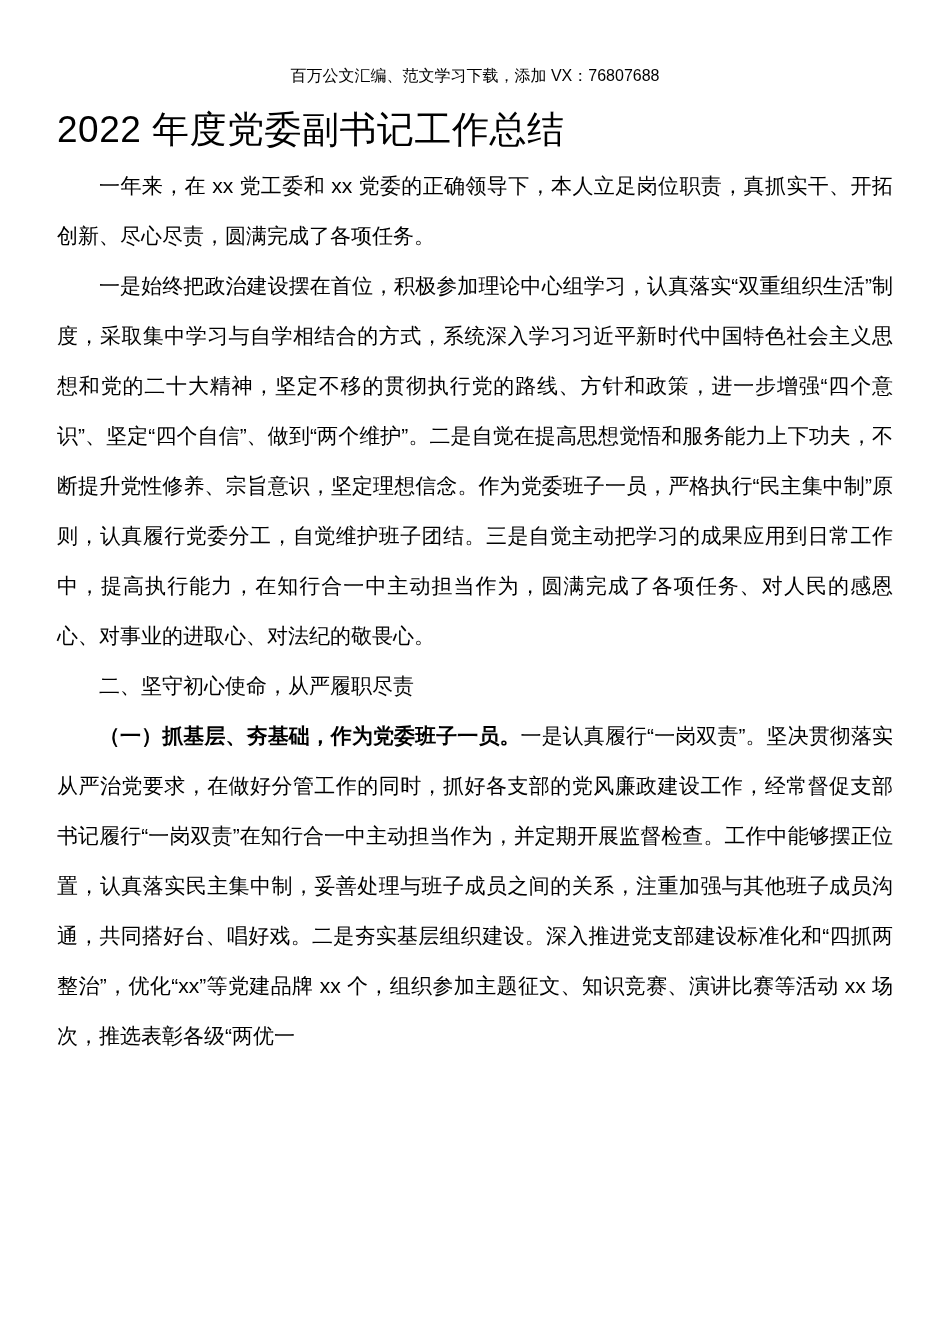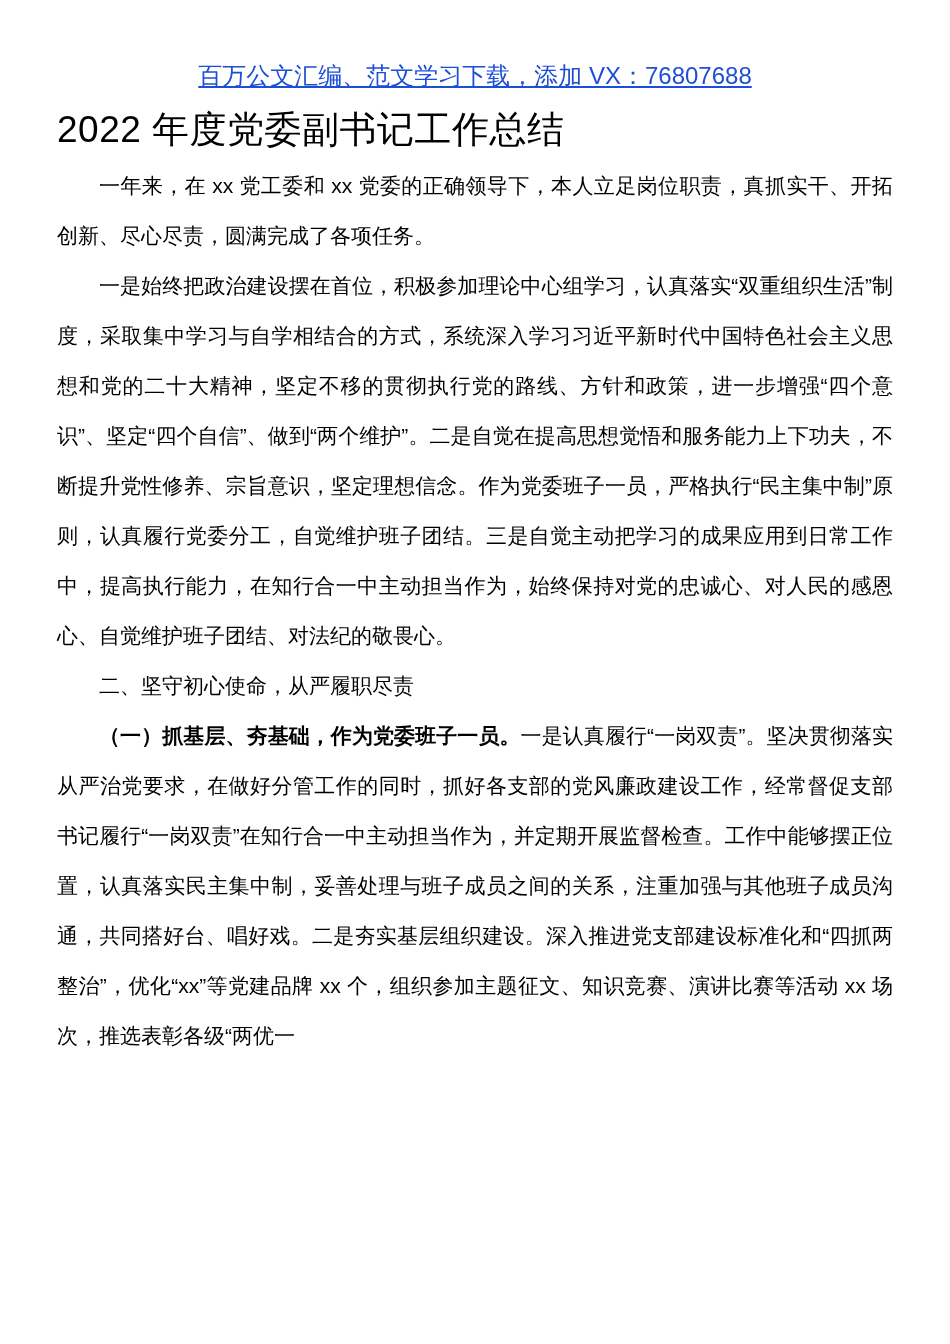--- a/index.html
+++ b/index.html
@@ -14,25 +14,24 @@
     color: #000000;
     font-family: "Liberation Sans", sans-serif;
   }
   .page {
     width: 836px;
     padding: 0 57px;
   }
   .notice {
     margin-top: 64px;
     text-align: center;
-    font-size: 24px;
+    font-size: 16px;
     line-height: 24px;
-    color: #1d4ed8;
+    color: #000000;
     font-weight: 400;
-    text-decoration: underline;
   }
   .doc-title {
     margin: 19px 0 0 0;
     text-align: left;
     font-size: 37px;
     line-height: 46px;
     font-weight: 500;
     letter-spacing: 0.5px;
   }
   .body-text {
@@ -56,19 +55,19 @@
 
 <div class="page">
   <div class="notice">百万公文汇编、范文学习下载，添加 VX：76807688</div>
 
   <h1 class="doc-title">2022 年度党委副书记工作总结</h1>
 
   <div class="body-text">
     <p class="para">一年来，在 xx 党工委和 xx 党委的正确领导下，本人立足岗位职责，真抓实干、开拓创新、尽心尽责，圆满完成了各项任务。</p>
 
 
-    <p class="para">一是始终把政治建设摆在首位，积极参加理论中心组学习，认真落实“双重组织生活”制度，采取集中学习与自学相结合的方式，系统深入学习习近平新时代中国特色社会主义思想和党的二十大精神，坚定不移的贯彻执行党的路线、方针和政策，进一步增强“四个意识”、坚定“四个自信”、做到“两个维护”。二是自觉在提高思想觉悟和服务能力上下功夫，不断提升党性修养、宗旨意识，坚定理想信念。作为党委班子一员，严格执行“民主集中制”原则，认真履行党委分工，自觉维护班子团结。三是自觉主动把学习的成果应用到日常工作中，提高执行能力，在知行合一中主动担当作为，始终保持对党的忠诚心、对人民的感恩心、自觉维护班子团结、对法纪的敬畏心。</p>
+    <p class="para">一是始终把政治建设摆在首位，积极参加理论中心组学习，认真落实“双重组织生活”制度，采取集中学习与自学相结合的方式，系统深入学习习近平新时代中国特色社会主义思想和党的二十大精神，坚定不移的贯彻执行党的路线、方针和政策，进一步增强“四个意识”、坚定“四个自信”、做到“两个维护”。二是自觉在提高思想觉悟和服务能力上下功夫，不断提升党性修养、宗旨意识，坚定理想信念。作为党委班子一员，严格执行“民主集中制”原则，认真履行党委分工，自觉维护班子团结。三是自觉主动把学习的成果应用到日常工作中，提高执行能力，在知行合一中主动担当作为，圆满完成了各项任务、对人民的感恩心、对事业的进取心、对法纪的敬畏心。</p>
 
     <p class="heading">二、坚守初心使命，从严履职尽责</p>
 
     <p class="para"><span class="lead">（一）抓基层、夯基础，作为党委班子一员。</span><span>一是认真履行“一岗双责”。坚决贯彻落实从严治党要求，在做好分管工作的同时，抓好各支部的党风廉政建设工作，经常督促支部书记履行“一岗双责”在知行合一中主动担当作为，并定期开展监督检查。工作中能够摆正位置，认真落实民主集中制，妥善处理与班子成员之间的关系，注重加强与其他班子成员沟通，共同搭好台、唱好戏。二是夯实基层组织建设。深入推进党支部建设标准化和“四抓两整治”，优化“xx”等党建品牌 xx 个，组织参加主题征文、知识竞赛、演讲比赛等活动 xx 场次，推选表彰各级“两优一</span></p>
   </div>
 </div>
 
 </body></html>

